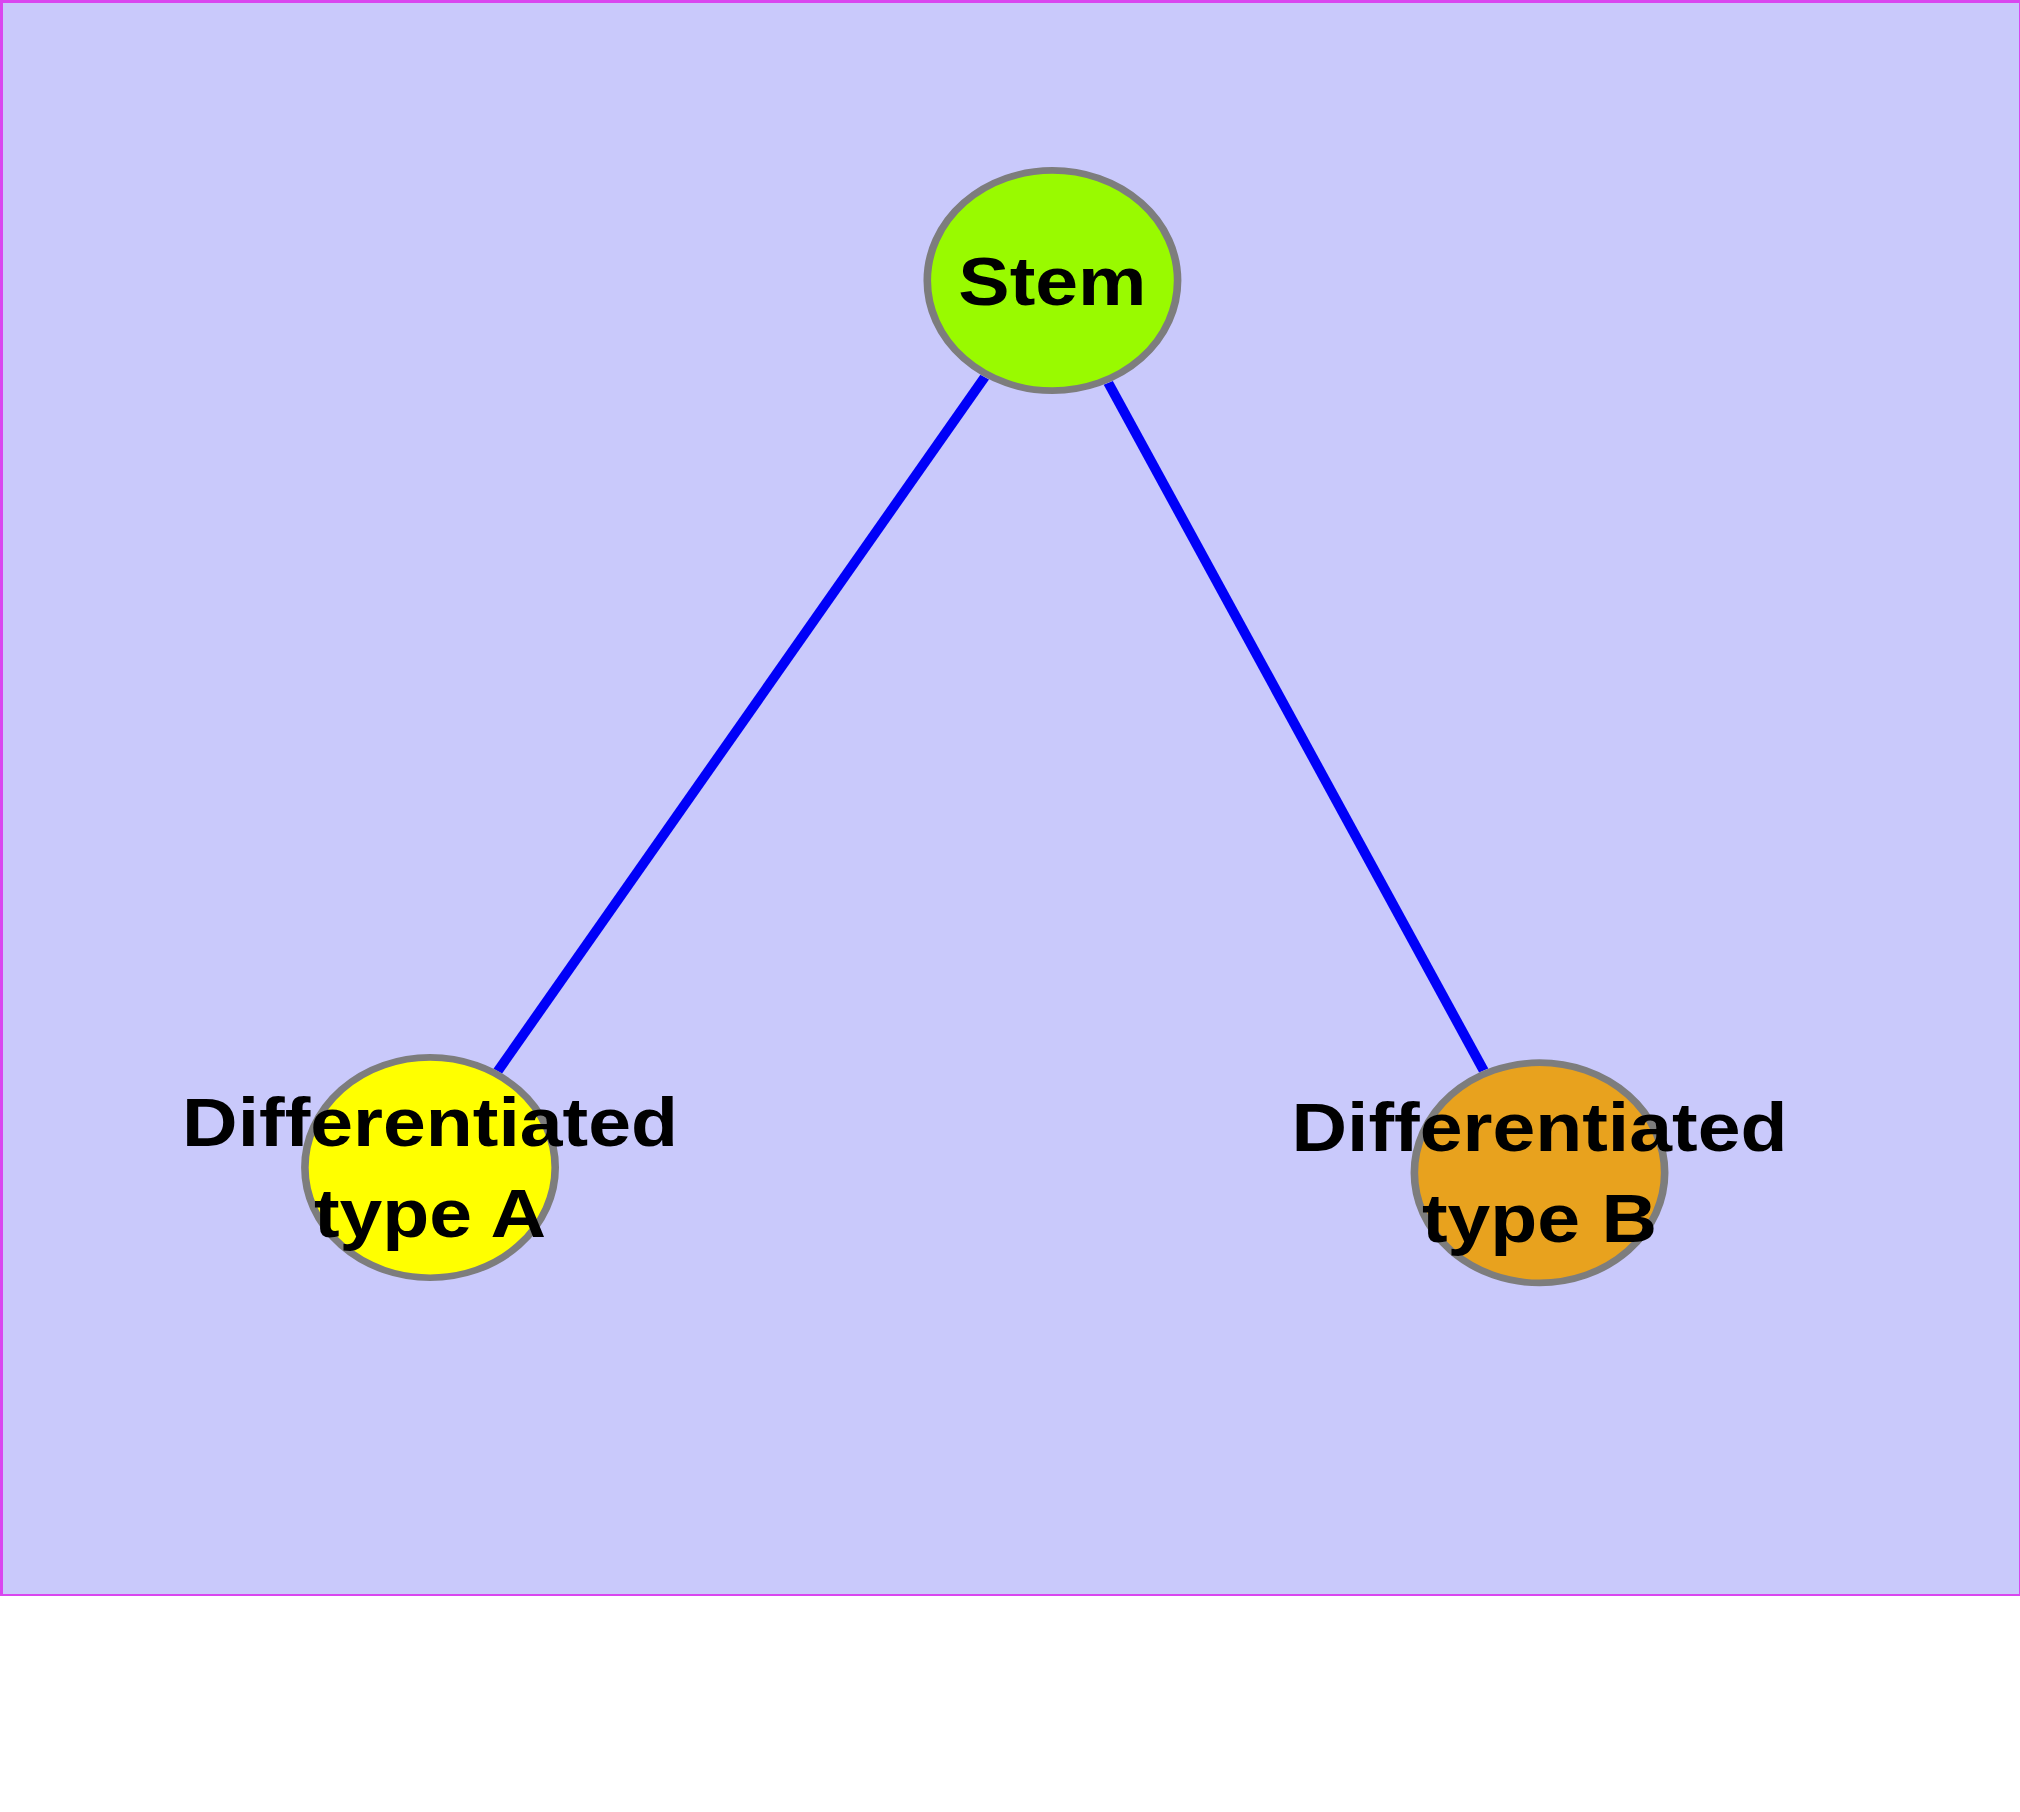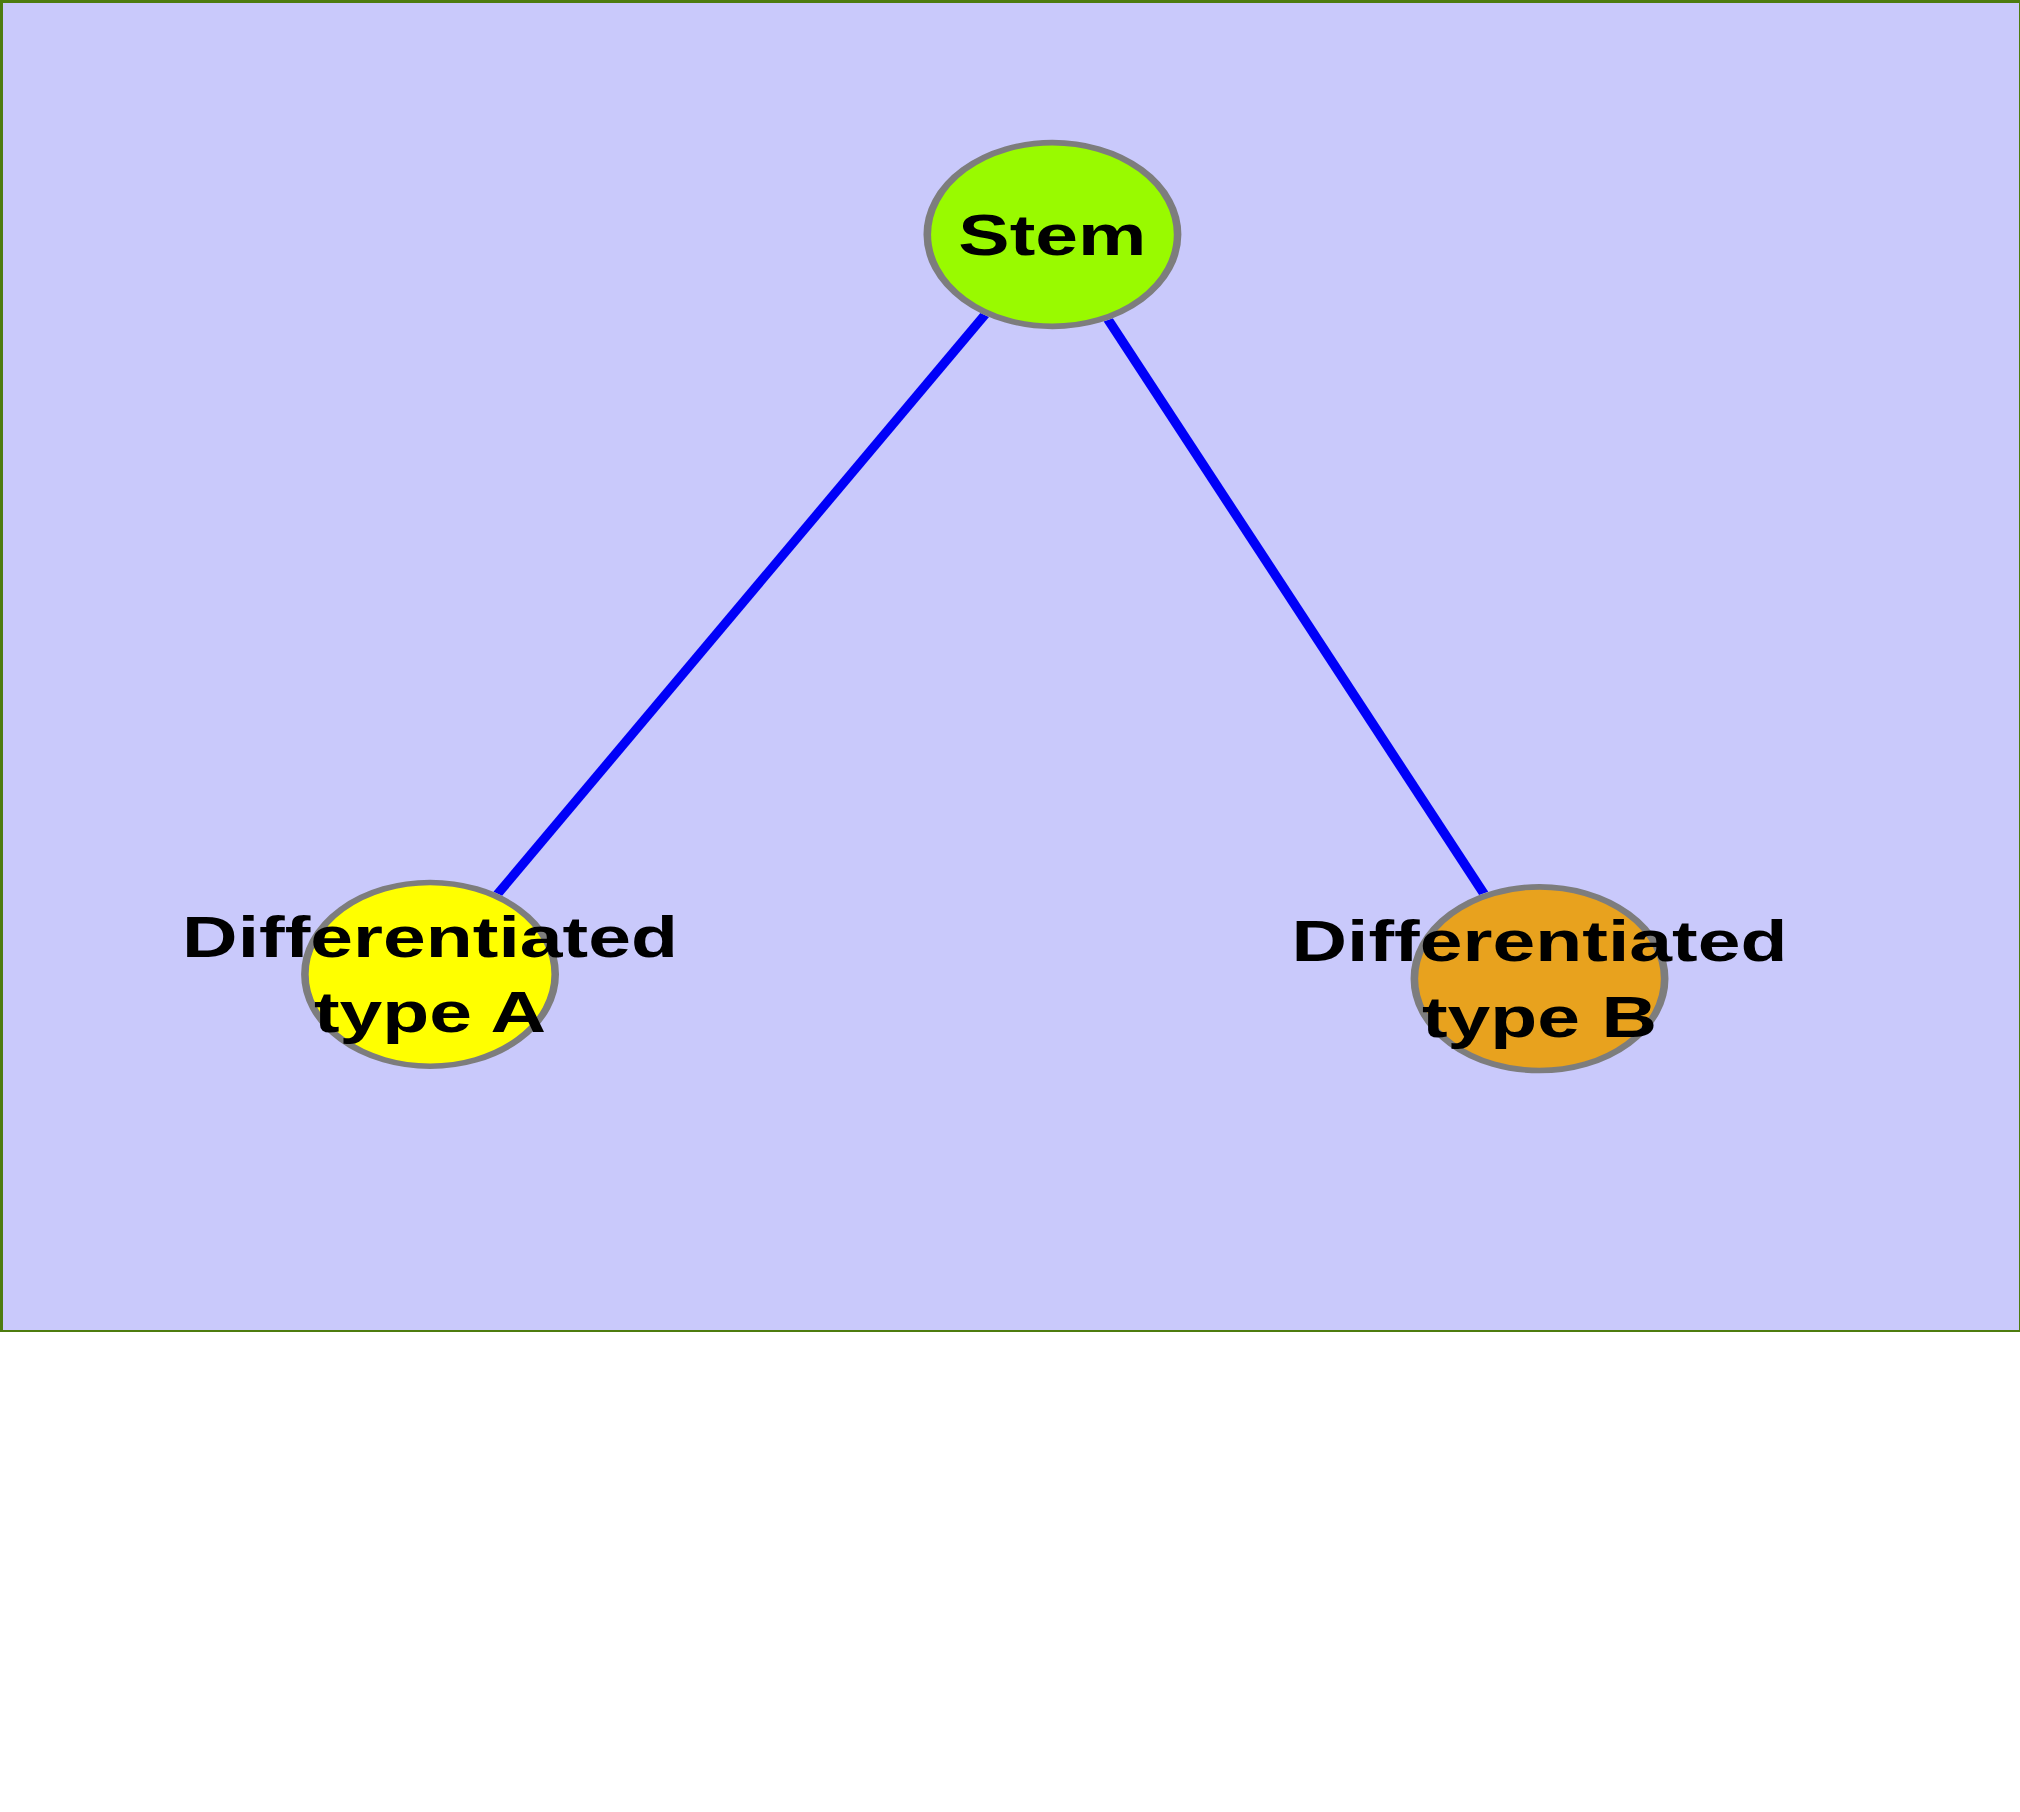--- a/index.html
+++ b/index.html
@@ -3,23 +3,23 @@
 <meta charset="utf-8">
 <style>
   html, body {
     margin: 0;
     padding: 0;
     background: #ffffff;
   }
   .canvas-frame {
     position: relative;
     width: 2021px;
-    height: 1332px;
+    height: 1596px;
     box-sizing: border-box;
-    background: #4d7c0f;
+    background: #d946ef;
     font-family: "Liberation Sans", sans-serif;
   }
   .graph-surface {
     position: absolute;
     left: 2.5px;
     top: 2.5px;
     right: 2.5px;
     bottom: 2.5px;
   }
   svg.graph-svg {

